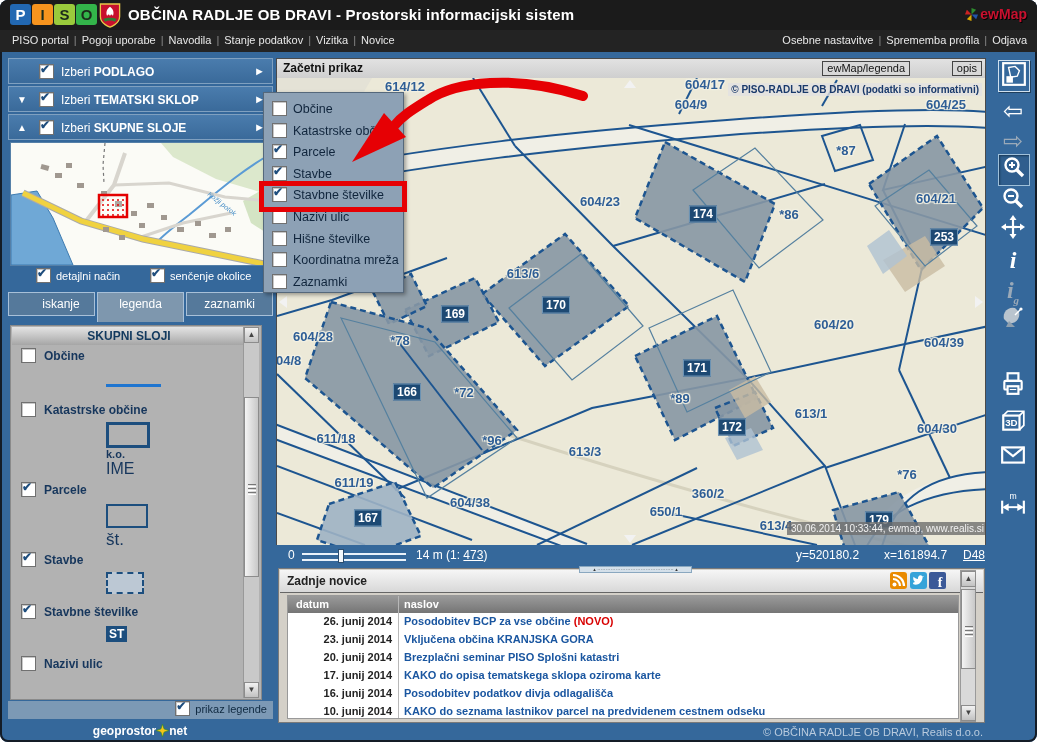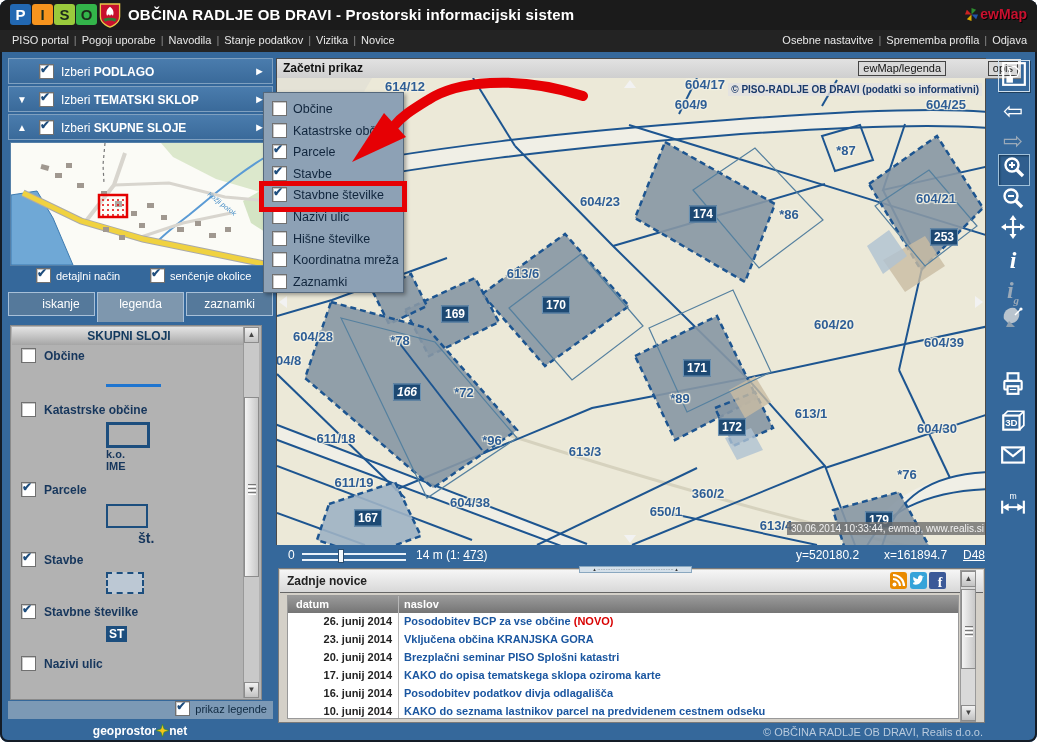--- a/index.html
+++ b/index.html
@@ -40,21 +40,21 @@
   .leg-sym{position:absolute;left:95px;}
   #legend-scroll{position:absolute;right:2px;top:1px;width:15px;height:371px;background:#C9C9C9;border-left:1px solid #999;}
   .scr-btn{position:absolute;left:0;width:15px;height:16px;background:linear-gradient(#F2F2F2,#C2C2C2);border:1px solid #8C8C8C;box-sizing:border-box;text-align:center;font-size:8px;color:#444;line-height:14px;}
   .scr-thumb{position:absolute;left:0;width:15px;background:linear-gradient(90deg,#F4F4F4,#C8C8C8);border:1px solid #8C8C8C;box-sizing:border-box;}
   .grip{position:absolute;left:3px;width:8px;border-top:1px solid #777;border-bottom:1px solid #fff;height:1px;}
   #prikaz{position:absolute;left:8px;top:701px;width:265px;height:18px;background:#7C99B5;font-size:11px;color:#0F2940;text-align:right;}
   #prikaz .cb{vertical-align:-3px;margin-right:5px;}
   #geop{position:absolute;left:60px;top:724px;width:160px;text-align:center;color:#fff;font-weight:bold;font-size:12px;}
   
   #map-panel{position:absolute;left:276px;top:58px;width:710px;height:487px;border:1px solid #4A4A4A;box-sizing:border-box;background:#ECE9D8;}
-  #map-titlebar{position:absolute;left:0;top:0;width:708px;height:19px;background:linear-gradient(#E2E2E2,#CFCFCF);border-bottom:1px solid #7A7A7A;padding-left:36px;}
+  #map-titlebar{position:absolute;left:0;top:0;width:708px;height:19px;background:linear-gradient(#E2E2E2,#CFCFCF);border-bottom:1px solid #7A7A7A;}
   #map-title{position:absolute;left:6px;top:2px;font-size:12px;font-weight:bold;color:#111;}
   .map-btn{position:absolute;top:2px;height:15px;background:#D8D8D8;border:1px solid #444;box-sizing:border-box;font-size:11px;color:#111;line-height:13px;padding:0 4px;cursor:pointer;}
   #map-canvas{position:absolute;left:0;top:19px;width:708px;height:467px;overflow:hidden;}
   #map-labels span.pl{position:absolute;transform:translate(-50%,-50%);color:#2E5E96;font-weight:bold;font-size:13px;white-space:nowrap;text-shadow:1px 1px 1px #F4F2E4,-1px -1px 1px #F4F2E4,1px -1px 1px #F4F2E4,-1px 1px 1px #F4F2E4;}
   #map-labels span.bd{position:absolute;transform:translate(-50%,-50%);background:#1D4973;border:1px solid #6C93B5;color:#fff;font-weight:bold;font-size:12px;padding:0 3px;line-height:15px;white-space:nowrap;}
   #watermark{position:absolute;right:3px;top:5px;background:rgba(225,225,225,.78);color:#1A3A6B;font-weight:bold;font-size:10px;padding:1px 3px;}
   #timestamp{position:absolute;left:510px;top:444px;background:rgba(110,110,110,.8);color:#F2F2F2;font-size:10px;padding:1px 4px;white-space:nowrap;}
   .pan{position:absolute;width:0;height:0;}
   
   #layers-dd{position:absolute;left:263px;top:92px;width:139px;height:199px;background:#8DA1B5;border:1px solid #55687B;box-shadow:2px 2px 4px rgba(0,0,0,.35);z-index:30;}
@@ -202,26 +202,26 @@
     <div id="legend-items">
         <div class="leg-item" style="top: 22px;"><span class="cb"></span><span>Občine</span></div>
         <div class="leg-sym" style="top: 52px;">
           <div style="width:55px;height:3px;background:#1F75D0;margin-top:6px;"></div>
         </div>
         <div class="leg-item" style="top: 76px;"><span class="cb"></span><span>Katastrske občine</span></div>
         <div class="leg-sym" style="top: 96px;">
           <div style="width:38px;height:20px;border:3px solid #1C4E7E;"></div>
         </div>
         <div class="leg-sym" style="top: 122px; font-weight: bold; font-size: 11px; color: rgb(22, 54, 92);">k.o.</div>
-        <div class="leg-sym" style="top: 134px; font-weight: bold; font-size: 11px; color: rgb(22, 54, 92);">IME</div>
+        <div class="leg-sym" style="top: 134px; font-weight: normal; font-size: 16px; color: rgb(22, 54, 92);">IME</div>
         <div class="leg-item" style="top: 156px;"><span class="cb"><span class="ck">✔</span></span><span>Parcele</span></div>
         <div class="leg-sym" style="top: 178px;">
           <div style="width:38px;height:20px;border:2px solid #1C4E7E;"></div>
         </div>
-        <div class="leg-sym" style="top: 204px; font-weight: bold; font-size: 14px; color: rgb(22, 54, 92); margin-left: 32px;">št.</div>
+        <div class="leg-sym" style="top: 204px; font-weight: normal; font-size: 17px; color: rgb(22, 54, 92);">št.</div>
         <div class="leg-item" style="top: 226px;"><span class="cb"><span class="ck">✔</span></span><span>Stavbe</span></div>
         <div class="leg-sym" style="top: 246px;">
           <div style="width:34px;height:18px;border:2px dashed #1C4E7E;background:#BCC8D4;"></div>
         </div>
         <div class="leg-item" style="top: 278px;"><span class="cb"><span class="ck">✔</span></span><span>Stavbne številke</span></div>
         <div class="leg-sym" style="top: 298px;"><span style="background:#1C4E7E;color:#fff;font-weight:bold;font-size:12px;padding:1px 3px;">ST</span></div>
         <div class="leg-item" style="top: 330px;"><span class="cb"></span><span>Nazivi ulic</span></div>
         <div class="leg-sym" style="top: 352px;"></div>
         <div class="leg-sym" style="top: 378px; font-weight: bold; font-size: 11px; color: rgb(22, 54, 92);">ULICA</div>
       </div>
@@ -333,21 +333,21 @@
           <span class="bd" style="left: 667px; top: 159px;">253</span>
           <span class="pl" style="left: 246px; top: 195px;">613/6</span>
           <span class="bd" style="left: 279px; top: 227px;">170</span>
           <span class="bd" style="left: 178px; top: 236px;">169</span>
           <span class="pl" style="left: 557px; top: 246px;">604/20</span>
           <span class="pl" style="left: 36px; top: 258px;">604/28</span>
           <span class="pl" style="left: 123px; top: 262px;">*78</span>
           <span class="pl" style="left: 667px; top: 264px;">604/39</span>
           <span class="pl" style="left: 8px; top: 282px;">604/8</span>
           <span class="bd" style="left: 420px; top: 290px;">171</span>
-          <span class="bd" style="left: 130px; top: 314px; font-style: italic;">166</span>
+          <span class="bd" style="left: 130px; top: 314px;">166</span>
           <span class="pl" style="left: 187px; top: 314px;">*72</span>
           <span class="pl" style="left: 403px; top: 320px;">*89</span>
           <span class="pl" style="left: 534px; top: 335px;">613/1</span>
           <span class="bd" style="left: 455px; top: 349px;">172</span>
           <span class="pl" style="left: 660px; top: 350px;">604/30</span>
           <span class="pl" style="left: 59px; top: 360px;">611/18</span>
           <span class="pl" style="left: 215px; top: 362px;">*96</span>
           <span class="pl" style="left: 308px; top: 373px;">613/3</span>
           <span class="pl" style="left: 630px; top: 396px;">*76</span>
           <span class="pl" style="left: 77px; top: 404px;">611/19</span>

